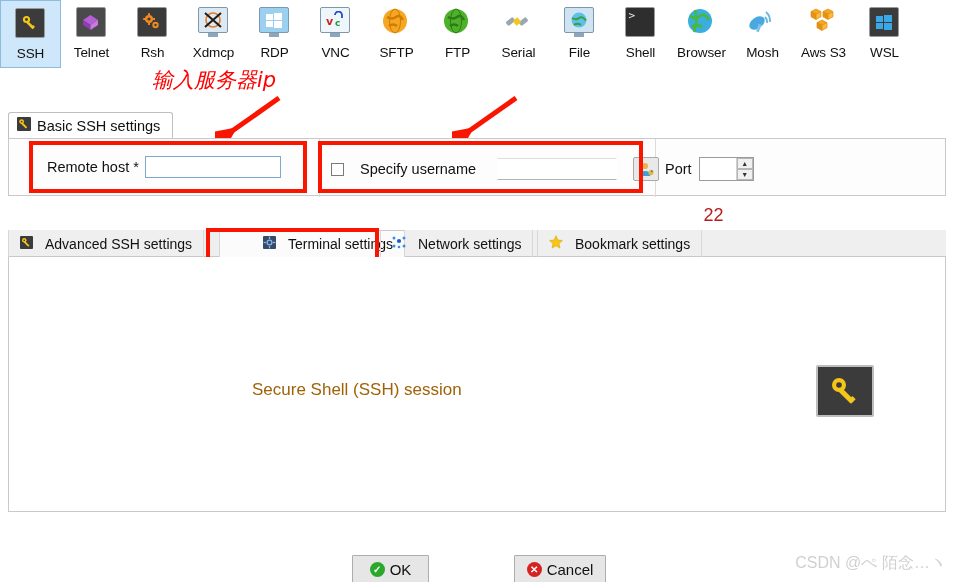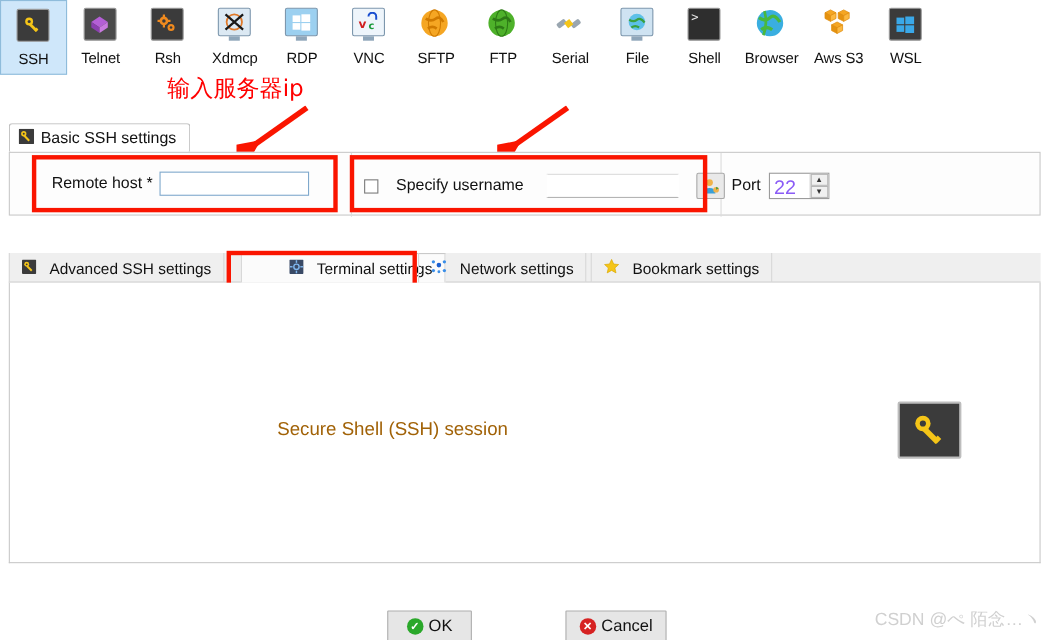--- a/index.html
+++ b/index.html
@@ -41,21 +41,21 @@
     display:flex; align-items:center; justify-content:center; position: relative;
   }
   .mon::after {
     content:""; position:absolute; bottom:-5px; left:50%; margin-left:-5px;
     width:10px; height:4px; background:#8fa6ba;
   }
 
   
   .anno-text {
     position: absolute; color: #ff0000; font-size: 21px;
-    font-family: "DejaVu Sans", sans-serif; white-space: nowrap;
+    font-family: "DejaVu Sans", sans-serif; white-space: nowrap; font-style: italic;
   }
   .anno-box {
     position: absolute; border: 4px solid #fa1500; background: transparent;
     pointer-events: none;
   }
   .arrow-svg { position: absolute; pointer-events: none; }
 
   
   .tabstrip1 { position: absolute; left: 8px; top: 112px; height: 26px; }
   .tabbtn {
@@ -85,21 +85,21 @@
     display: inline-block; vertical-align: middle;
   }
   .userbtn {
     width: 26px; height: 24px; border: 1px solid #a9a9a9; background: #e9e9e9;
     display:flex; align-items:center; justify-content:center; border-radius:2px;
   }
   .spin {
     display: inline-flex; height: 24px; border: 1px solid #9b9b9b; background:#fff;
     align-items: stretch;
   }
-  .spin .val { width: 36px; font-size: 18px; padding: 2px 0 0 4px; color:#8b5cf6; }
+  .spin .val { width: 36px; font-size: 18px; padding: 2px 0 0 4px; color:#b91c1c;margin-top:45px; }
   .spin .arrows { width: 17px; display:flex; flex-direction:column; border-left:1px solid #cfcfcf; }
   .spin .arrows div {
     flex: 1; display:flex; align-items:center; justify-content:center;
     background: #f0f0f0; border:1px solid #b6b6b6; font-size: 7px; color:#333;
   }
 
   
   .tabstrip2 {
     position: absolute; left: 8px; top: 230px; width: 938px; height: 27px;
     background: #efefef; border-bottom: 1px solid #c9c9c9;
@@ -292,20 +292,30 @@
       <span class="glyph">
         <svg width="28" height="28" viewBox="0 0 28 28">
           <circle cx="14" cy="14" r="12" fill="#3aaee0"></circle>
           <path d="M4 9 q6 4 10 0 t9 4 M6 20 q5 -4 10 0" stroke="#49b83f" stroke-width="3" fill="none"></path>
           <path d="M9 3 q3 11 -1 22" stroke="#49b83f" stroke-width="2.5" fill="none"></path>
           </svg>
       </span>
       <span class="label">Browser</span>
     </div>
 
+    <div class="sess">
+      <span class="glyph">
+        <svg width="28" height="28" viewBox="0 0 28 28">
+          <ellipse cx="10" cy="16" rx="8.5" ry="5.5" fill="#4aa8e0" transform="rotate(-35 10 16)"></ellipse>
+          <rect x="11" y="17" width="3" height="8" fill="#7fc2e8" transform="rotate(20 12 19)"></rect>
+          <path d="M18 10 a7 7 0 0 1 2 6 M19 5 a12 12 0 0 1 4 10" stroke="#6ab8e4" stroke-width="1.8" fill="none"></path>
+          </svg>
+      </span>
+      <span class="label">Mosh</span>
+    </div>
 
     <div class="sess">
       <span class="glyph">
         <svg width="28" height="26" viewBox="0 0 28 26">
           <g fill="#f5a623" stroke="#e08e10" stroke-width="0.7">
             <path d="M8 2 l5 2.6 -5 2.6 -5 -2.6z"></path>
               <path d="M3 4.6 v5.2 l5 2.6 v-5.2z" fill="#e5920f"></path>
               <path d="M13 4.6 v5.2 l-5 2.6 v-5.2z" fill="#fcb840"></path>
             <path d="M20 2 l5 2.6 -5 2.6 -5 -2.6z"></path>
               <path d="M15 4.6 v5.2 l5 2.6 v-5.2z" fill="#e5920f"></path>

